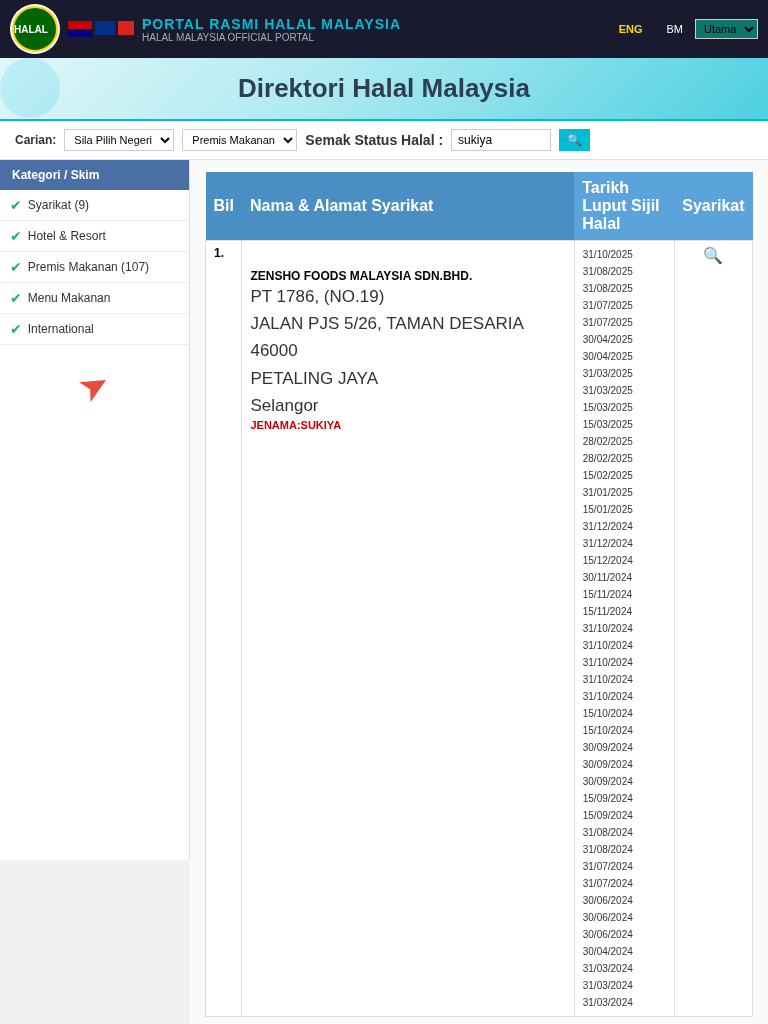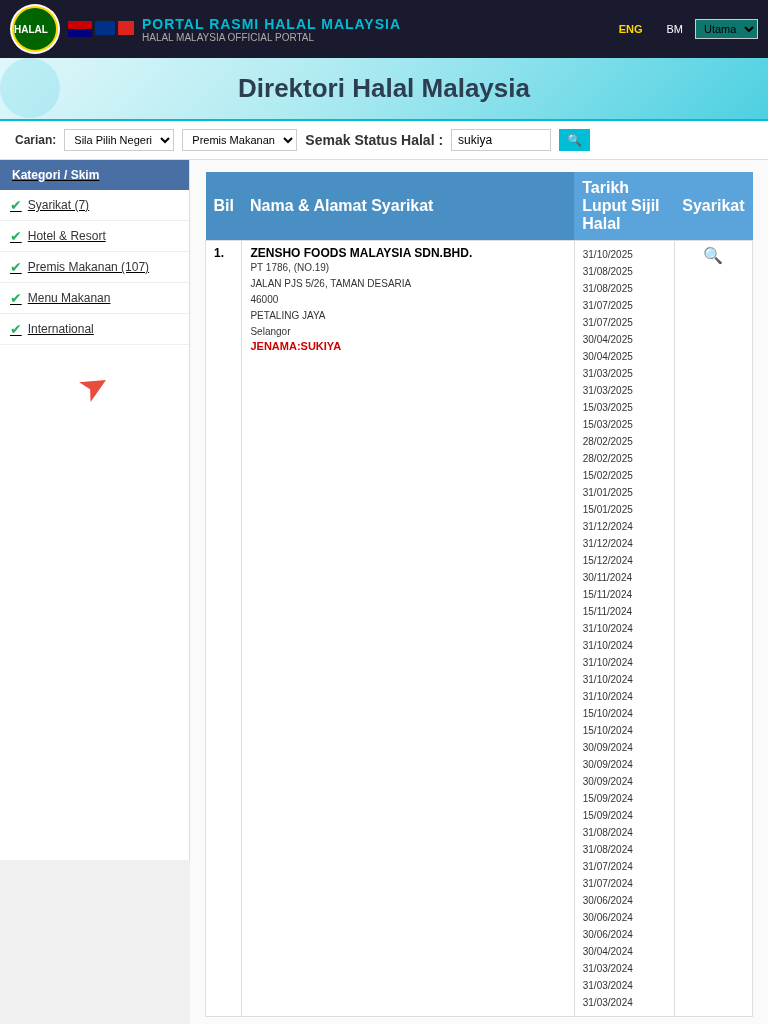--- a/index.html
+++ b/index.html
@@ -76,21 +76,21 @@
     .search-bar label { font-size: 12px; font-weight: bold; color: #333; }
     .search-bar select { font-size: 11px; padding: 3px 5px; border: 1px solid #ccc; background: white; }
     .search-bar span { font-size: 14px; font-weight: bold; color: #333; }
     .search-input { font-size: 12px; padding: 3px 6px; border: 1px solid #ccc; width: 100px; }
     .search-btn { background: #00bcd4; border: none; color: white; padding: 4px 8px; cursor: pointer; font-size: 12px; }
 
     
     .main-layout { display: flex; align-items: flex-start; }
 
     
-    .sidebar { width: 190px; flex-shrink: 0; background: white; border-right: 1px solid #ddd; min-height: 700px; text-decoration: underline; }
+    .sidebar { width: 190px; flex-shrink: 0; background: white; border-right: 1px solid #ddd; min-height: 700px; }
     .sidebar-header { background: #4a6fa5; color: white; padding: 8px 12px; font-size: 12px; font-weight: bold; }
     .sidebar-item { padding: 7px 10px; border-bottom: 1px solid #eee; display: flex; align-items: center; gap: 6px; cursor: pointer; font-size: 12px; color: #333; }
     .check-icon { color: #27ae60; font-size: 14px; flex-shrink: 0; }
     .arrow-indicator { margin-top: 20px; text-align: center; }
     .red-arrow { color: #e74c3c; font-size: 36px; transform: rotate(-30deg); display: inline-block; }
 
     
     .content { flex: 1; padding: 12px 15px; background: #fafafa; }
     .welcome-text { font-size: 11px; color: #555; margin-bottom: 8px; }
     .section-title { font-size: 22px; font-weight: bold; color: #2c3e50; margin-bottom: 12px; }
@@ -99,22 +99,22 @@
     .results-table { width: 100%; border-collapse: collapse; font-size: 11px; }
     .results-table thead tr { background: #4a8fc4; color: white; }
     .results-table th { padding: 7px 8px; text-align: left; font-size: 16px; }
     .results-table td { padding: 5px 8px; vertical-align: top; border-bottom: 1px solid #e0e0e0; }
     .th-bil { width: 30px; }
     .th-tarikh { background: #5ba3db; width: 100px; text-align: center; }
     .th-syarikat { background: #5ba3db; width: 60px; text-align: center; }
 
     .company-row { background: white; }
     .company-row td { border: 1px solid #ddd; }
-    .company-name { font-weight: bold; font-size: 12px; color: #000; }
-    .company-address { color: #333; font-size: 10px; line-height: 1.6; }
+    .company-name { font-weight: bold; font-size: 12px; color: #000; margin-top: 23px; }
+    .company-address { color: #333; font-size: 17px; line-height: 1.6; }
     .jenama-label { color: #c00; font-weight: bold; font-size: 11px; }
 
     .dates-cell { font-size: 10px; color: #333; line-height: 1.7; }
     .search-icon-cell { text-align: center; color: #00bcd4; font-size: 16px; cursor: pointer; }
 
     .bil-num { font-size: 12px; font-weight: bold; }
     .red-border { border: 2px solid #e74c3c; }
   </style>
 </head>
 <body>
@@ -161,21 +161,21 @@
   <button class="search-btn">🔍</button>
 </div>
 
 <div class="main-layout">
 
   <div class="sidebar">
     <div class="sidebar-header">Kategori / Skim</div>
 
     <div class="sidebar-item">
       <span class="check-icon">✔</span>
-      <span>Syarikat (7)</span>
+      <span>Syarikat (9)</span>
     </div>
     <div class="sidebar-item">
       <span class="check-icon">✔</span>
       <span>Hotel &amp; Resort</span>
     </div>
     <div class="sidebar-item">
       <span class="check-icon">✔</span>
       <span>Premis Makanan (107)</span>
     </div>
     <div class="sidebar-item">

